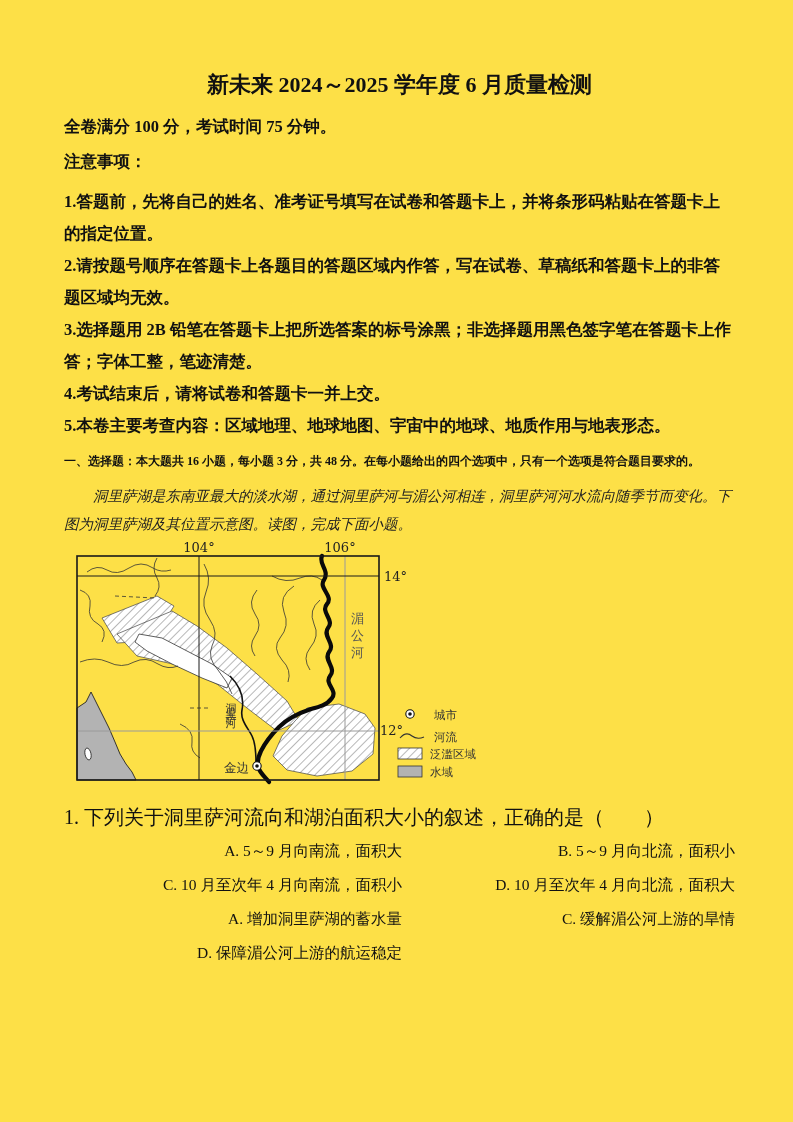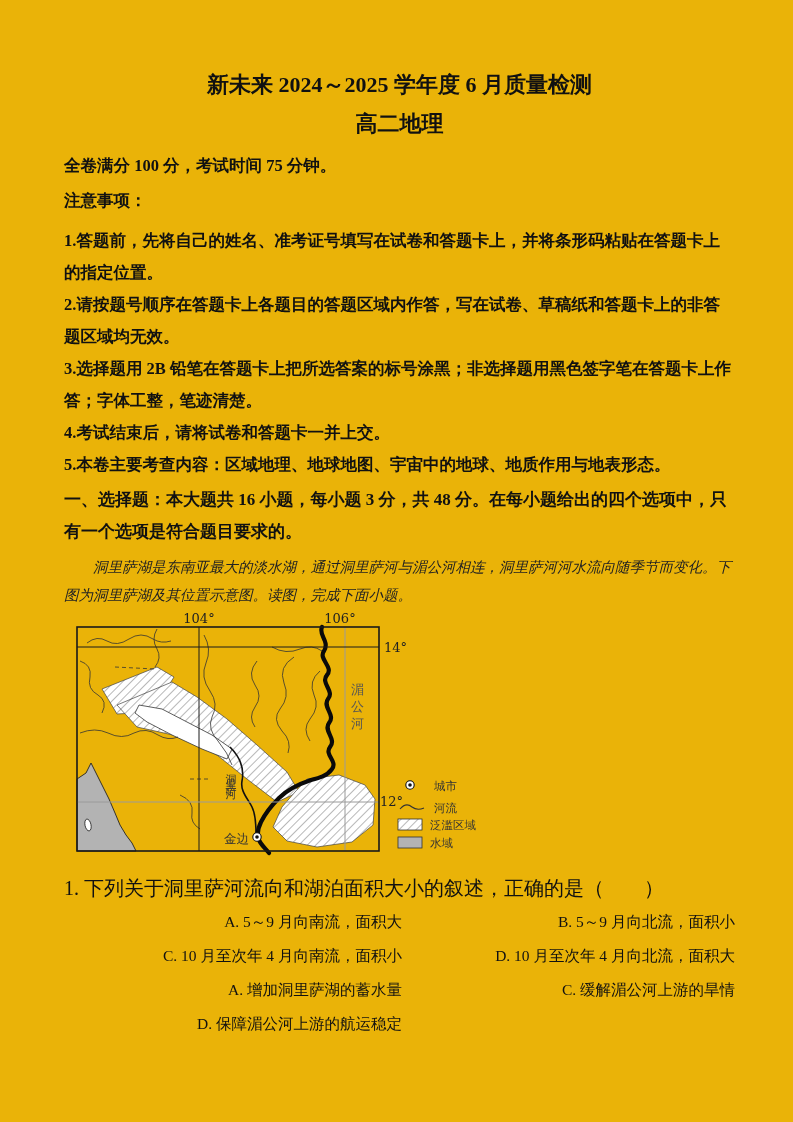--- a/index.html
+++ b/index.html
@@ -1,45 +1,44 @@
 <!DOCTYPE html>
 <html><head>
 <meta charset="utf-8">
 <style>
   html,body{margin:0;padding:0;background:#ffffff;}
   .page{
-    position:relative;width:793px;height:1122px;background:#eab308;
+    position:relative;width:793px;height:1122px;background:#fde047;
     font-family:"Liberation Serif","DejaVu Serif",serif;color:#111;
     box-sizing:border-box;padding:72px 58px 0 64px;overflow:hidden;
   }
   .title{text-align:center;font-size:22px;font-weight:bold;margin:0;line-height:26px;}
   .subtitle{text-align:center;font-size:22px;font-weight:bold;margin:13px 0 0;line-height:26px;}
   .exam-info{text-align:left;font-size:16.5px;font-weight:bold;margin:19px 0 0;line-height:20px;}
   .notes-heading{font-size:16.5px;font-weight:bold;margin:10px 0 9px;line-height:30px;}
   .note{font-size:16.5px;font-weight:bold;line-height:32px;margin:0;}
-  .section-heading{font-size:17px;font-weight:bold;line-height:32px;margin:3px 0 0;}
+  .section-heading{font-size:12px;font-weight:bold;line-height:32px;margin:3px 0 0;}
   .passage{font-size:14.5px;line-height:28px;margin:5px 0 0;text-indent:2em;font-style:italic;color:#222;}
   .figure{position:relative;width:490px;height:252px;margin:4px 0 0 8px;}
   .figure svg{position:absolute;left:0;top:0;}
   .v-label{
     position:absolute;writing-mode:vertical-rl;text-orientation:upright;
     font-size:12px;color:#555;line-height:14px;
   }
   .v-label.dark{color:#333;font-size:11px;}
   .stem{font-size:20px;line-height:30px;margin:8px 0 0;}
   .options{display:grid;grid-template-columns:338px auto;font-size:15.5px;line-height:30px;margin:4px 0 0;row-gap:4px;text-align:right;}
   .opt{white-space:nowrap;}
 </style>
 </head>
 <body>
 
 <div class="page">
 
   <p class="title">新未来 2024～2025 学年度 6 月质量检测</p>
-  <p class="subtitle">高二地理</p>
   <p class="exam-info">全卷满分 100 分，考试时间 75 分钟。</p>
 
   <p class="notes-heading">注意事项：</p>
   <p class="note">1.答题前，先将自己的姓名、准考证号填写在试卷和答题卡上，并将条形码粘贴在答题卡上的指定位置。</p>
   <p class="note">2.请按题号顺序在答题卡上各题目的答题区域内作答，写在试卷、草稿纸和答题卡上的非答题区域均无效。</p>
   <p class="note">3.选择题用 2B 铅笔在答题卡上把所选答案的标号涂黑；非选择题用黑色签字笔在答题卡上作答；字体工整，笔迹清楚。</p>
   <p class="note">4.考试结束后，请将试卷和答题卡一并上交。</p>
   <p class="note">5.本卷主要考查内容：区域地理、地球地图、宇宙中的地球、地质作用与地表形态。</p>
 
   <p class="section-heading">一、选择题：本大题共 16 小题，每小题 3 分，共 48 分。在每小题给出的四个选项中，只有一个选项是符合题目要求的。</p>

